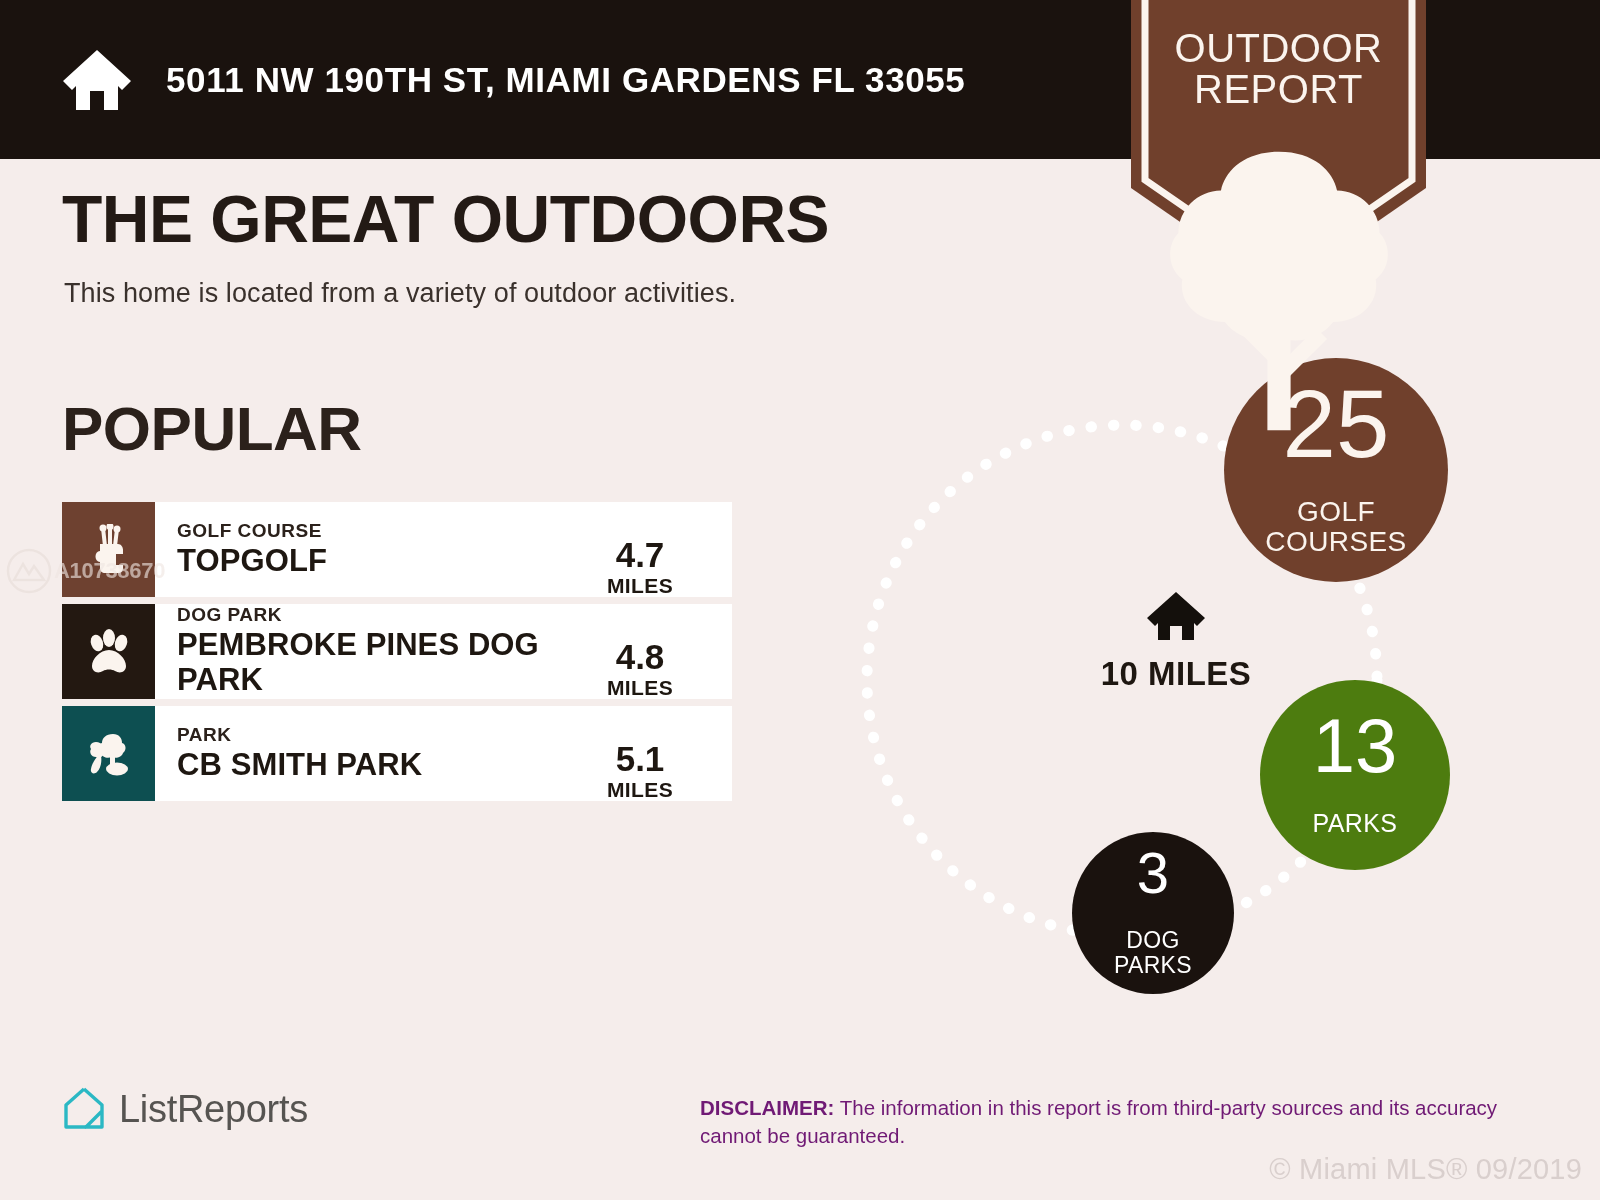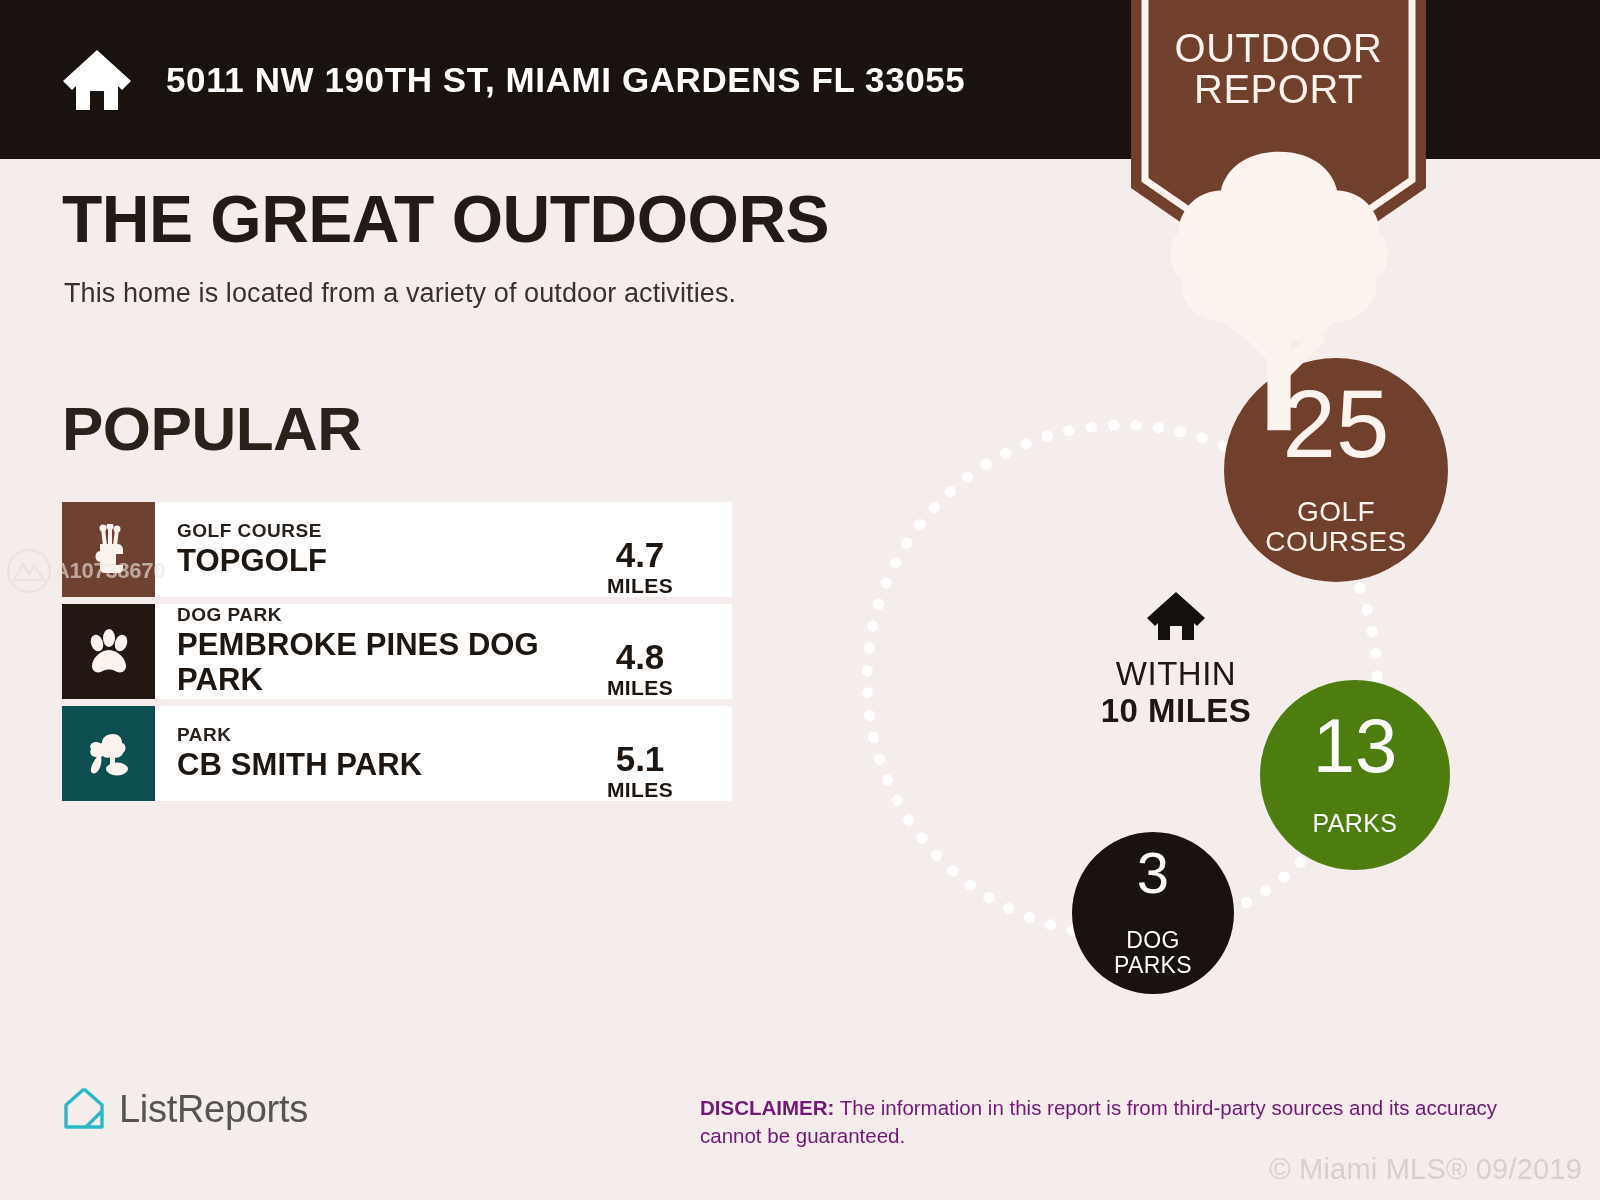--- a/index.html
+++ b/index.html
@@ -410,21 +410,20 @@
     <div class="stat-label">
       <span>DOG</span><br>
       <span>PARKS</span>
     </div>
   </div>
 
   <div class="center-block">
     <svg class="center-home-icon" viewBox="0 0 62 54">
       <path d="M31 2 L60 28 L52 36 L49 33 L49 50 L37 50 L37 36 L25 36 L25 50 L13 50 L13 33 L10 36 L2 28 Z" fill="#14100C"></path>
     </svg>
-    <div class="center-line1">WITHIN</div>
     <div class="center-line2">10 MILES</div>
   </div>
 </div>
 
 <div class="id-watermark">
   <svg viewBox="0 0 46 46">
     <circle cx="23" cy="23" r="21" fill="none" stroke="#E8DDD9" stroke-width="2.5"></circle>
     <path d="M8 32 L17 16 L23 26 L28 18 L38 32 Z" fill="none" stroke="#E8DDD9" stroke-width="2.5"></path>
   </svg>
   <span class="id-watermark-text">A10738670</span>

